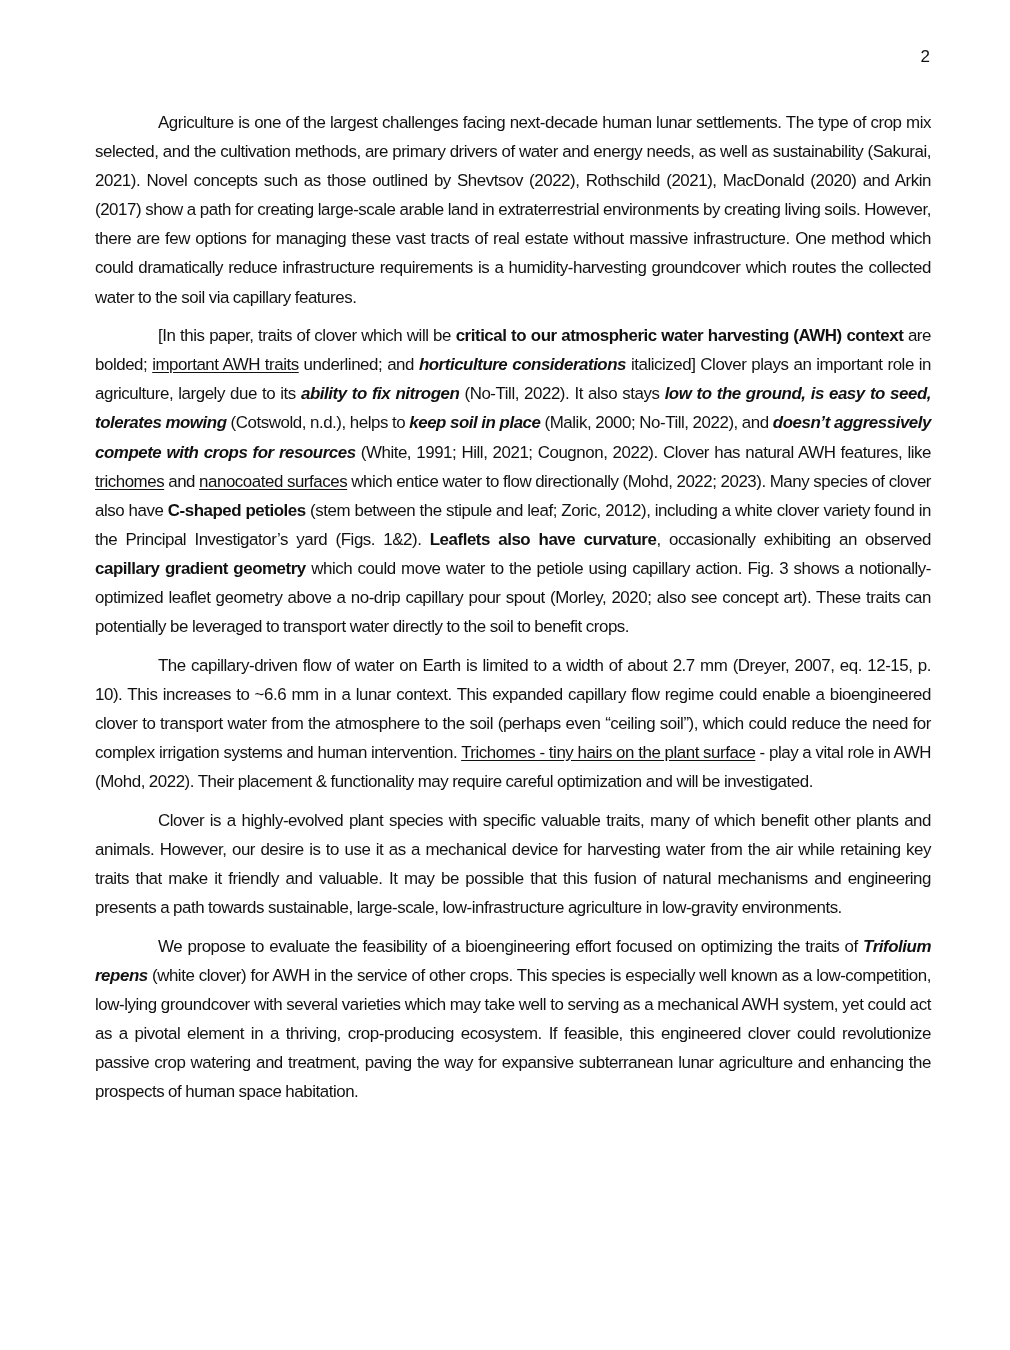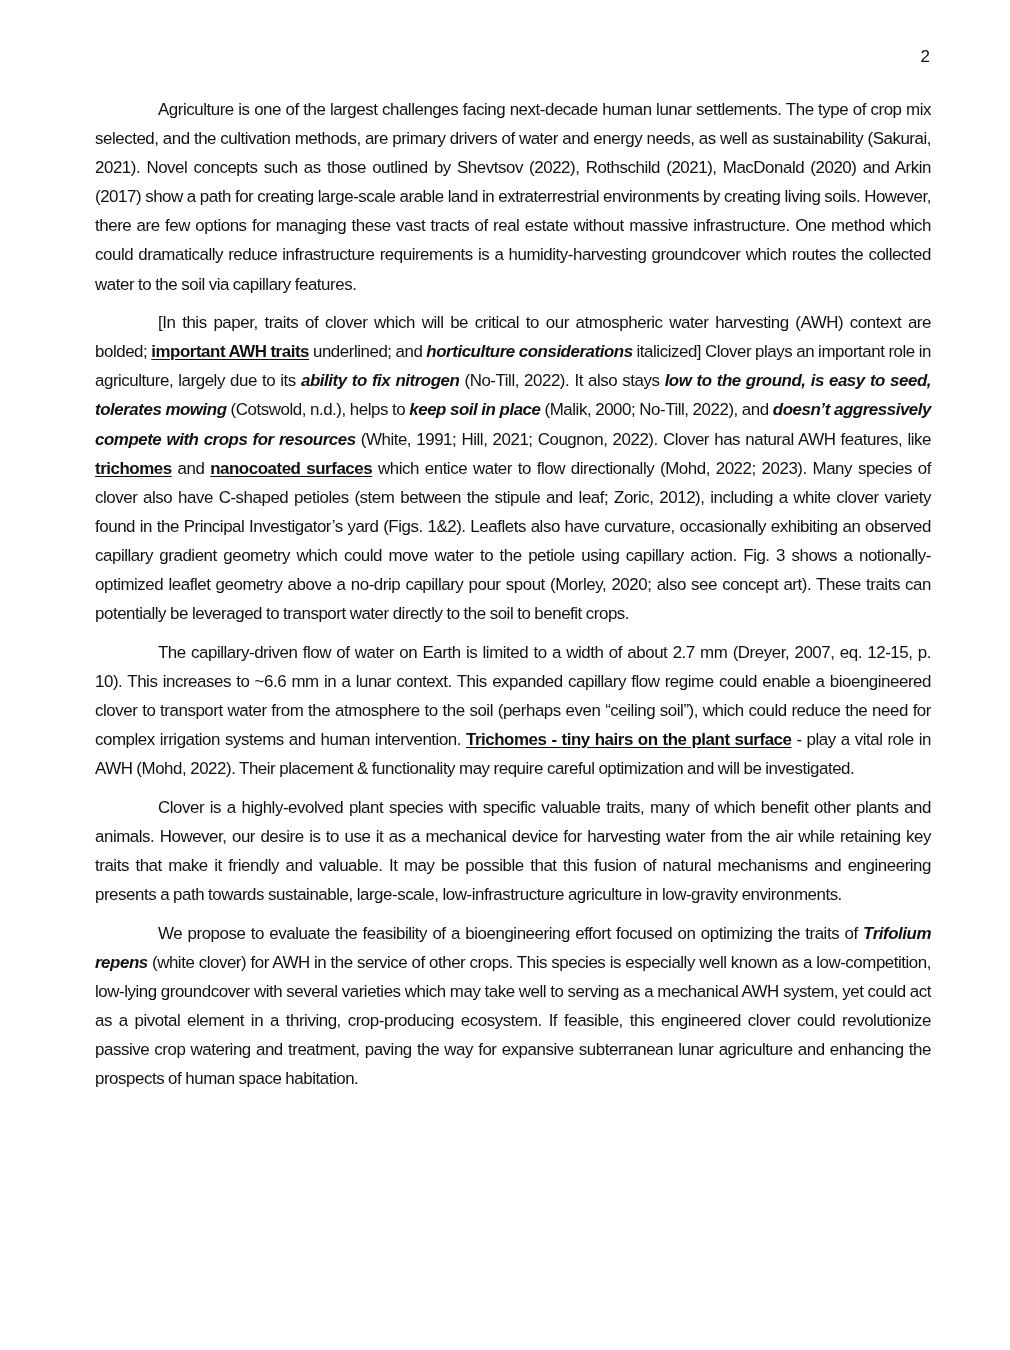--- a/index.html
+++ b/index.html
@@ -7,34 +7,34 @@
     .page {
       position: absolute; left: 0; top: 0; width: 1010px; height: 1350px;
       background: #ffffff; color: #111111;
       font-family: "Liberation Sans", sans-serif;
     }
     .page-number {
       position: absolute; right: 80px; top: 46px;
       font-size: 17px; line-height: 22px;
     }
     .body-text {
-      position: absolute; left: 95px; top: 95px; width: 836px;
+      position: absolute; left: 95px; top: 108px; width: 836px;
     }
     .para {
       margin: 0 0 9.5px 0;
       font-size: 16.9px;
       line-height: 29.1px;
       text-align: justify;
       text-indent: 63px;
       letter-spacing: -0.45px;
       word-spacing: -0.3px;
     }
-    .para b { font-weight: normal; margin-top: 16px; }
+    .para b { font-weight: bold; margin-top: 16px; }
     .para i { font-style: italic; font-weight: bold; }
-    .para u { text-decoration: underline; text-underline-offset: 2px; font-weight: bold; }
+    .para u { text-decoration: underline; text-underline-offset: 2px; }
   </style>
 </head>
 <body>
 
 <div class="page">
   <div class="page-number">2</div>
 
   <div class="body-text">
     <p class="para"><span>Agriculture is one of the largest challenges facing next-decade human lunar settlements. The type of crop mix selected, and the cultivation methods, are primary drivers of water and energy needs, as well as sustainability (Sakurai, 2021). Novel concepts such as those outlined by Shevtsov (2022), Rothschild (2021), MacDonald (2020) and Arkin (2017) show a path for creating large-scale arable land in extraterrestrial environments by creating living soils. However, there are few options for managing these vast tracts of real estate without massive infrastructure. One method which could dramatically reduce infrastructure requirements is a humidity-harvesting groundcover which routes the collected water to the soil via capillary features.</span></p>
     <p class="para"><span>[In this paper, traits of clover which will be </span><b>critical to our atmospheric water harvesting (AWH) context</b><span> are bolded; </span><u>important AWH traits</u><span> underlined; and </span><i>horticulture considerations</i><span> italicized] Clover plays an important role in agriculture, largely due to its </span><i>ability to fix nitrogen</i><span> (No-Till, 2022). It also stays </span><i>low to the ground, is easy to seed, tolerates mowing</i><span> (Cotswold, n.d.), helps to </span><i>keep soil in place</i><span> (Malik, 2000; No-Till, 2022), and </span><i>doesn’t aggressively compete with crops for resources</i><span> (White, 1991; Hill, 2021; Cougnon, 2022). Clover has natural AWH features, like </span><u>trichomes</u><span> and </span><u>nanocoated surfaces</u><span> which entice water to flow directionally (Mohd, 2022; 2023). Many species of clover also have </span><b>C-shaped petioles</b><span> (stem between the stipule and leaf; Zoric, 2012), including a white clover variety found in the Principal Investigator’s yard (Figs. 1&amp;2). </span><b>Leaflets also have curvature</b><span>, occasionally exhibiting an observed </span><b>capillary gradient geometry</b><span> which could move water to the petiole using capillary action. Fig. 3 shows a notionally-optimized leaflet geometry above a no-drip capillary pour spout (Morley, 2020; also see concept art). These traits can potentially be leveraged to transport water directly to the soil to benefit crops.</span></p>

